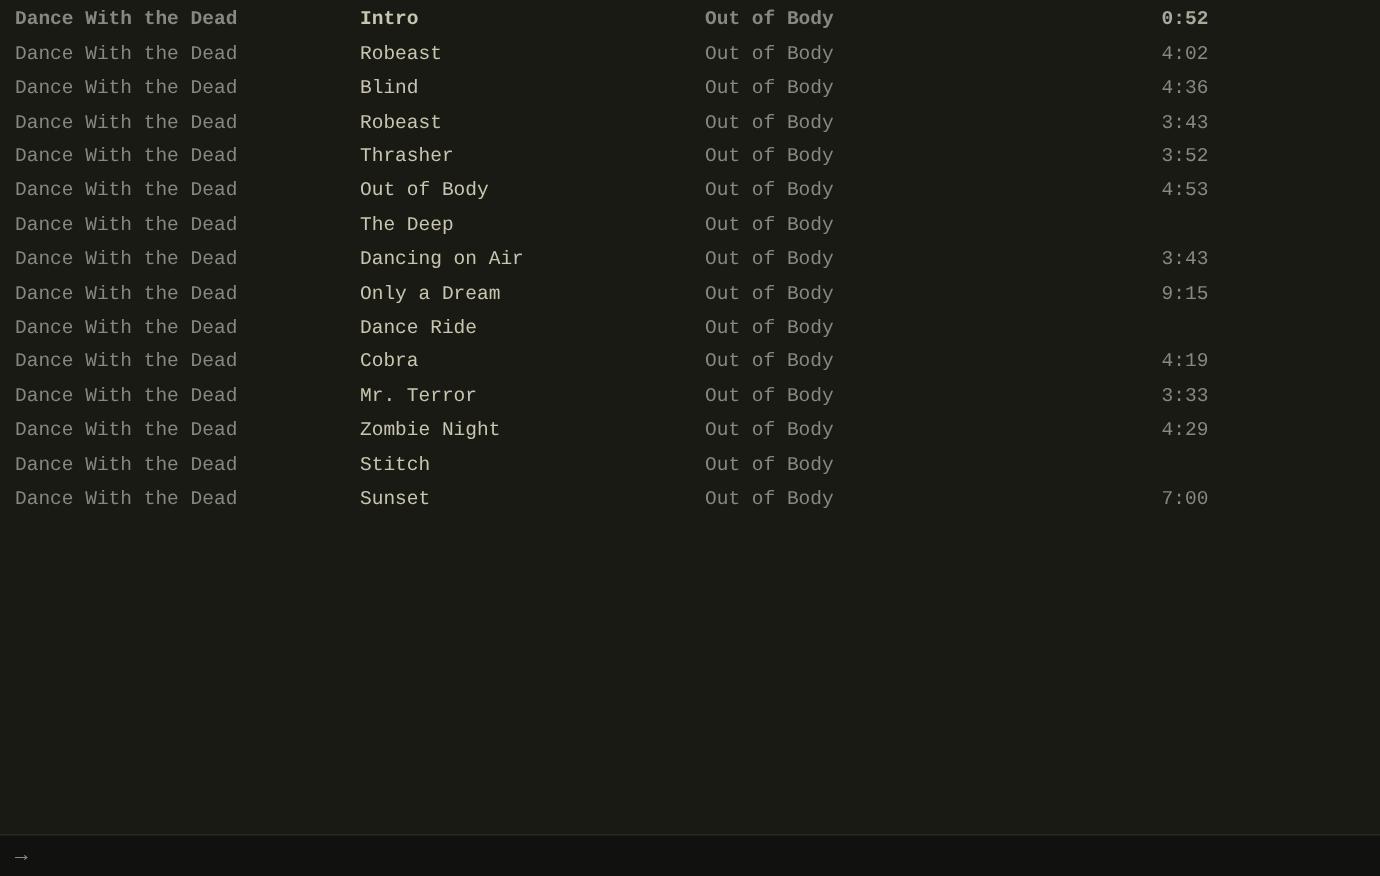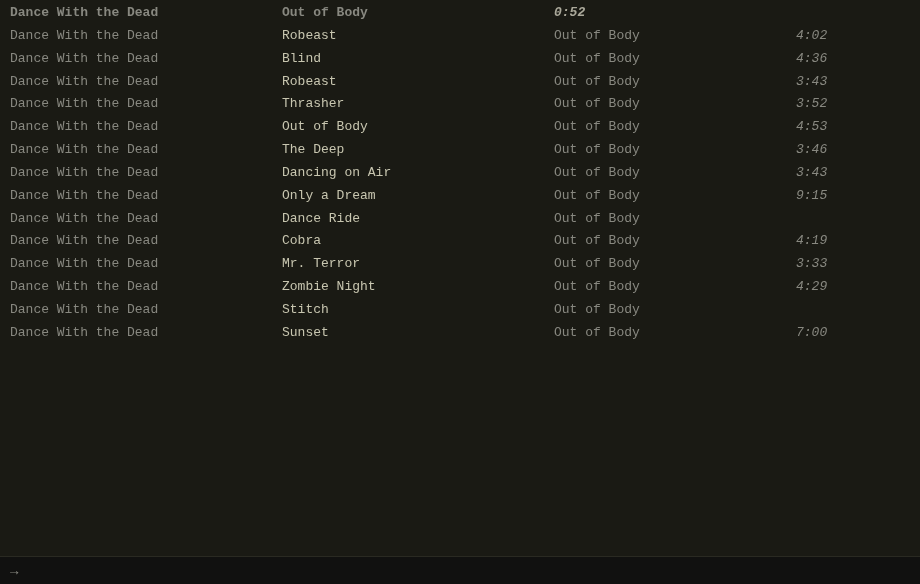--- a/index.html
+++ b/index.html
@@ -22,21 +22,20 @@
     .track-list {
       width: 100%;
       padding: 0;
     }
 
     .track-row {
       display: grid;
       grid-template-columns: 230px 230px 200px 1fr;
       padding: 2px 10px 2px 10px;
       line-height: 1.45;
-      gap: 42px;
     }
 
     .track-row.header {
       color: #aaa89a;
       font-weight: bold;
       padding-top: 4px;
       padding-bottom: 2px;
     }
 
     .track-row .artist {
@@ -45,23 +44,22 @@
 
     .track-row .title {
       color: #c8c6b0;
     }
 
     .track-row .album {
       color: #888880;
     }
 
     .track-row .duration {
-      text-align: left;
+      text-align: center;
       color: #888880;
-      font-style: italic;
     }
 
     .track-row.header .duration {
       color: #aaa89a;
     }
 
     .bottom-bar {
       position: absolute;
       bottom: 0;
       left: 0;
@@ -79,20 +77,21 @@
       font-size: 14px;
     }
   </style>
 </head>
 <body>
 
 <div class="track-list">
 
   <div class="track-row header">
     <span class="artist">Dance With the Dead</span>
+    <span class="title">Intro</span>
     <span class="album">Out of Body</span>
     <span class="duration">0:52</span>
   </div>
 <div class="track-row">
       <span class="artist">Dance With the Dead</span>
       <span class="title">Robeast</span>
       <span class="album">Out of Body</span>
       <span class="duration">4:02</span>
     </div>
     <div class="track-row">
@@ -116,21 +115,20 @@
     <div class="track-row">
       <span class="artist">Dance With the Dead</span>
       <span class="title">Out of Body</span>
       <span class="album">Out of Body</span>
       <span class="duration">4:53</span>
     </div>
     <div class="track-row">
       <span class="artist">Dance With the Dead</span>
       <span class="title">The Deep</span>
       <span class="album">Out of Body</span>
-      <span class="duration">3:46</span>
     </div>
     <div class="track-row">
       <span class="artist">Dance With the Dead</span>
       <span class="title">Dancing on Air</span>
       <span class="album">Out of Body</span>
       <span class="duration">3:43</span>
     </div>
     <div class="track-row">
       <span class="artist">Dance With the Dead</span>
       <span class="title">Only a Dream</span>

